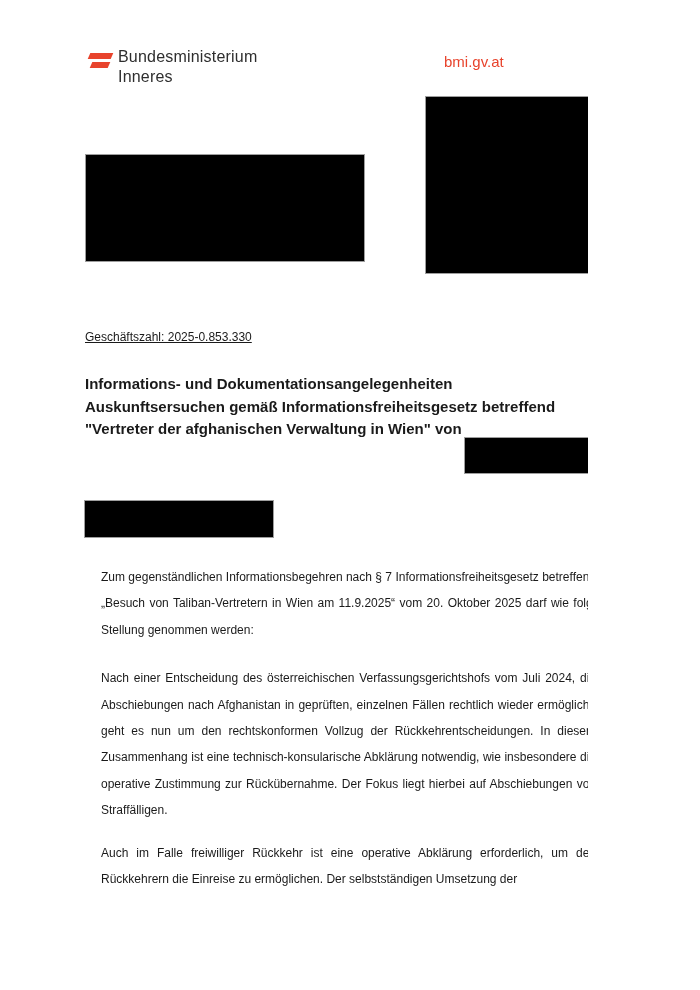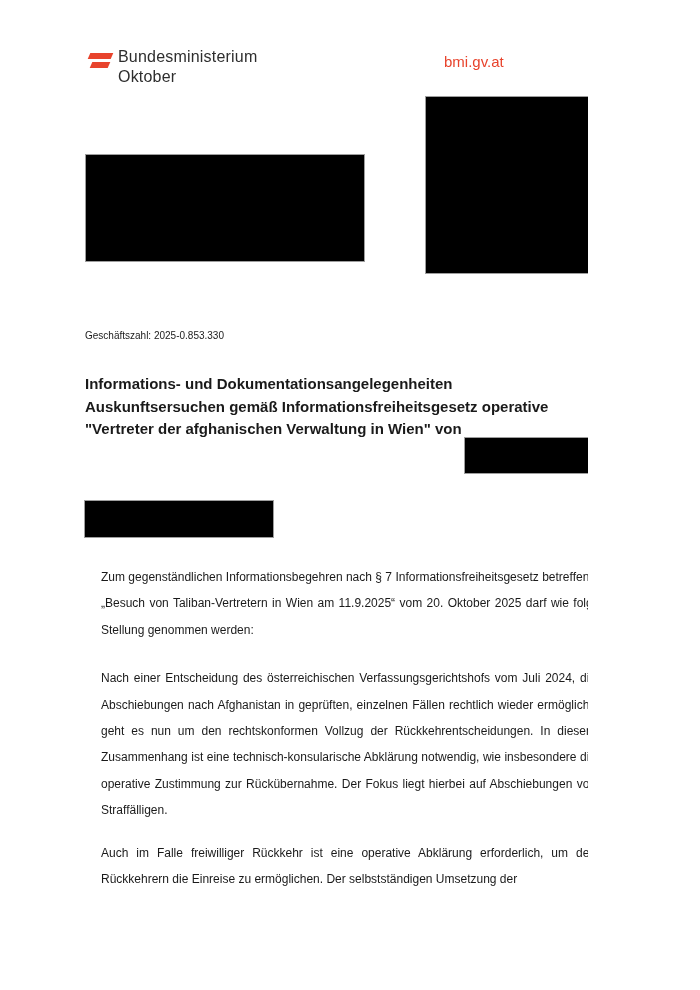--- a/index.html
+++ b/index.html
@@ -41,21 +41,22 @@
     border:1px solid var(--redaction-border);
     box-sizing:border-box;
   }
   .redaction.r-right{left:425px;top:96px;width:248px;height:178px;}
   .redaction.r-left{left:85px;top:154px;width:280px;height:108px;}
   .redaction.r-subject{left:464px;top:437px;width:147px;height:37px;}
   .redaction.r-small{left:84px;top:500px;width:190px;height:38px;}
   
   .reference{
     position:absolute;left:85px;top:330px;
-    font-size:10px;
+    font-size:12px;
+    text-decoration:underline;
   }
   
   .subject{
     position:absolute;left:85px;top:373px;width:560px;
     font-size:15px;font-weight:bold;line-height:22.5px;
   }
   
   .body-text{
     position:absolute;left:85px;top:548px;width:527px;
     font-size:12px;line-height:26.4px;
@@ -69,32 +70,32 @@
 <body>
 
 <div class="page">
 
   <div class="flag-icon">
     <div class="flag-bar top"></div>
     <div class="flag-bar bottom"></div>
   </div>
   <div class="logo-text">
     <div class="name">Bundesministerium</div>
-    <div class="unit">Oktober</div>
+    <div class="unit">Inneres</div>
   </div>
   <a class="website">bmi.gv.at</a>
 
   <div class="redaction r-right"></div>
   <div class="redaction r-left"></div>
 
   <div class="reference">Geschäftszahl: 2025-0.853.330</div>
 
   <div class="subject">
     <div>Informations- und Dokumentationsangelegenheiten</div>
-    <div>Auskunftsersuchen gemäß Informationsfreiheitsgesetz operative</div>
+    <div>Auskunftsersuchen gemäß Informationsfreiheitsgesetz betreffend</div>
     <div>"Vertreter der afghanischen Verwaltung in Wien" von</div>
   </div>
   <div class="redaction r-subject"></div>
   <div class="redaction r-small"></div>
 
   <div class="body-text">
     <p class="p1">Zum gegenständlichen Informationsbegehren nach § 7 Informationsfreiheitsgesetz betreffend „Besuch von Taliban-Vertretern in Wien am 11.9.2025“ vom 20. Oktober 2025 darf wie folgt Stellung genommen werden:</p>
     <p class="p2">Nach einer Entscheidung des österreichischen Verfassungsgerichtshofs vom Juli 2024, die Abschiebungen nach Afghanistan in geprüften, einzelnen Fällen rechtlich wieder ermöglicht, geht es nun um den rechtskonformen Vollzug der Rückkehrentscheidungen. In diesem Zusammenhang ist eine technisch-konsularische Abklärung notwendig, wie insbesondere die operative Zustimmung zur Rückübernahme. Der Fokus liegt hierbei auf Abschiebungen von Straffälligen.</p>
     <p class="p3">Auch im Falle freiwilliger Rückkehr ist eine operative Abklärung erforderlich, um den Rückkehrern die Einreise zu ermöglichen. Der selbstständigen Umsetzung der</p>
   </div>

